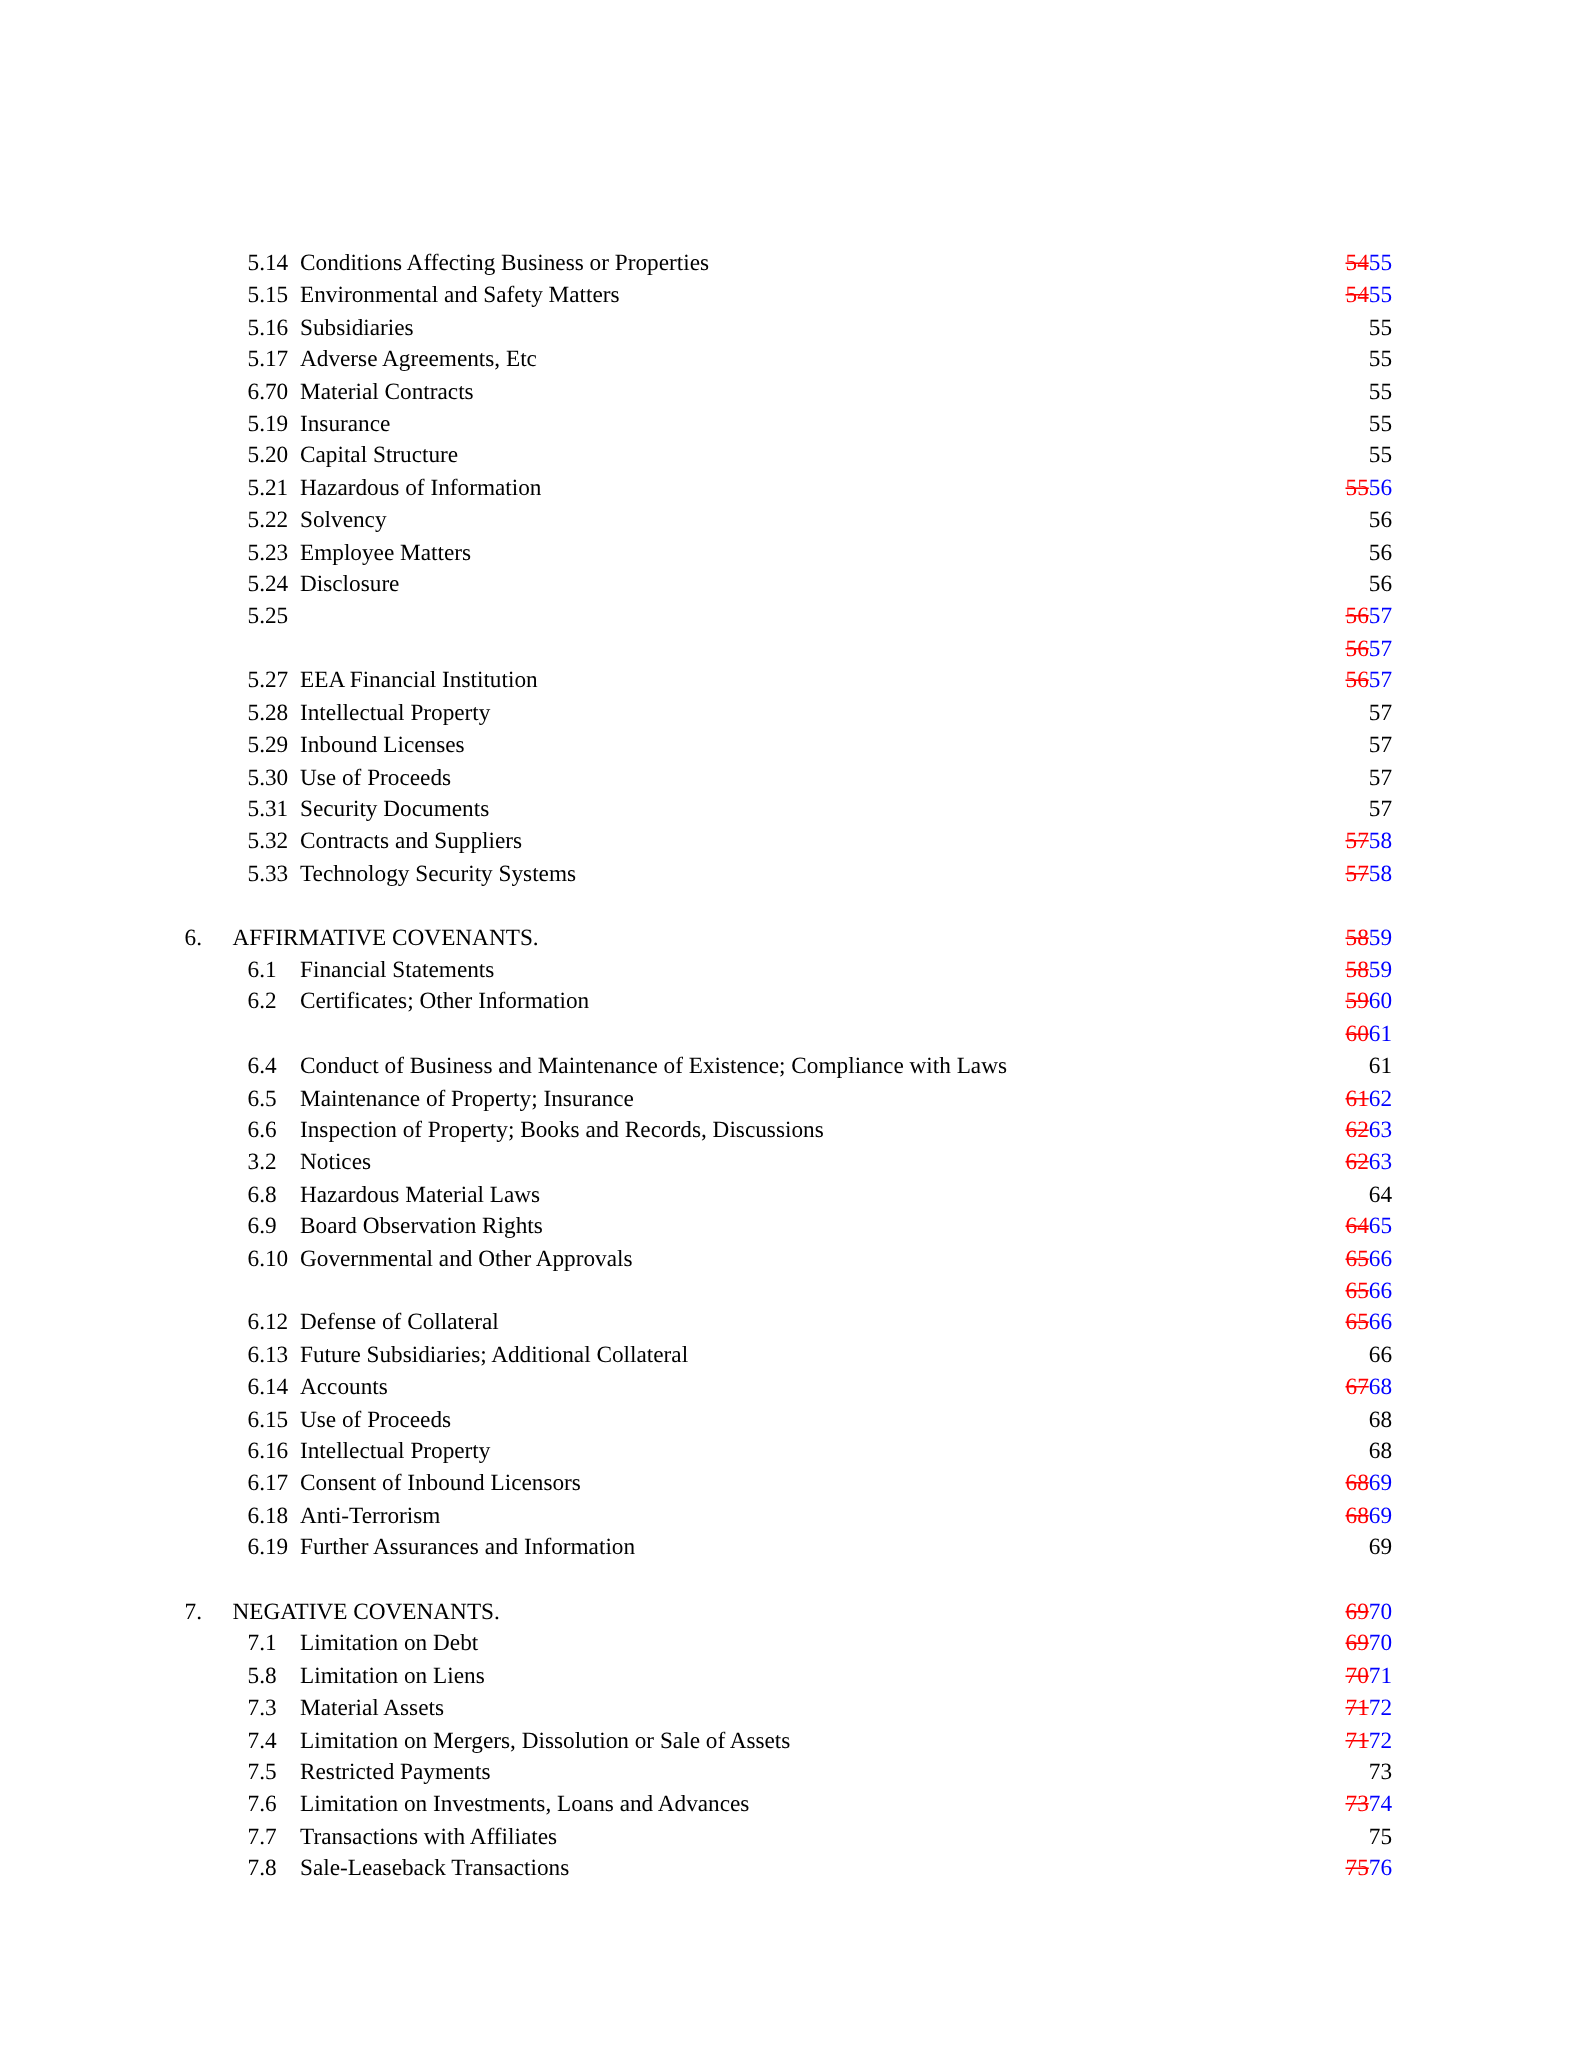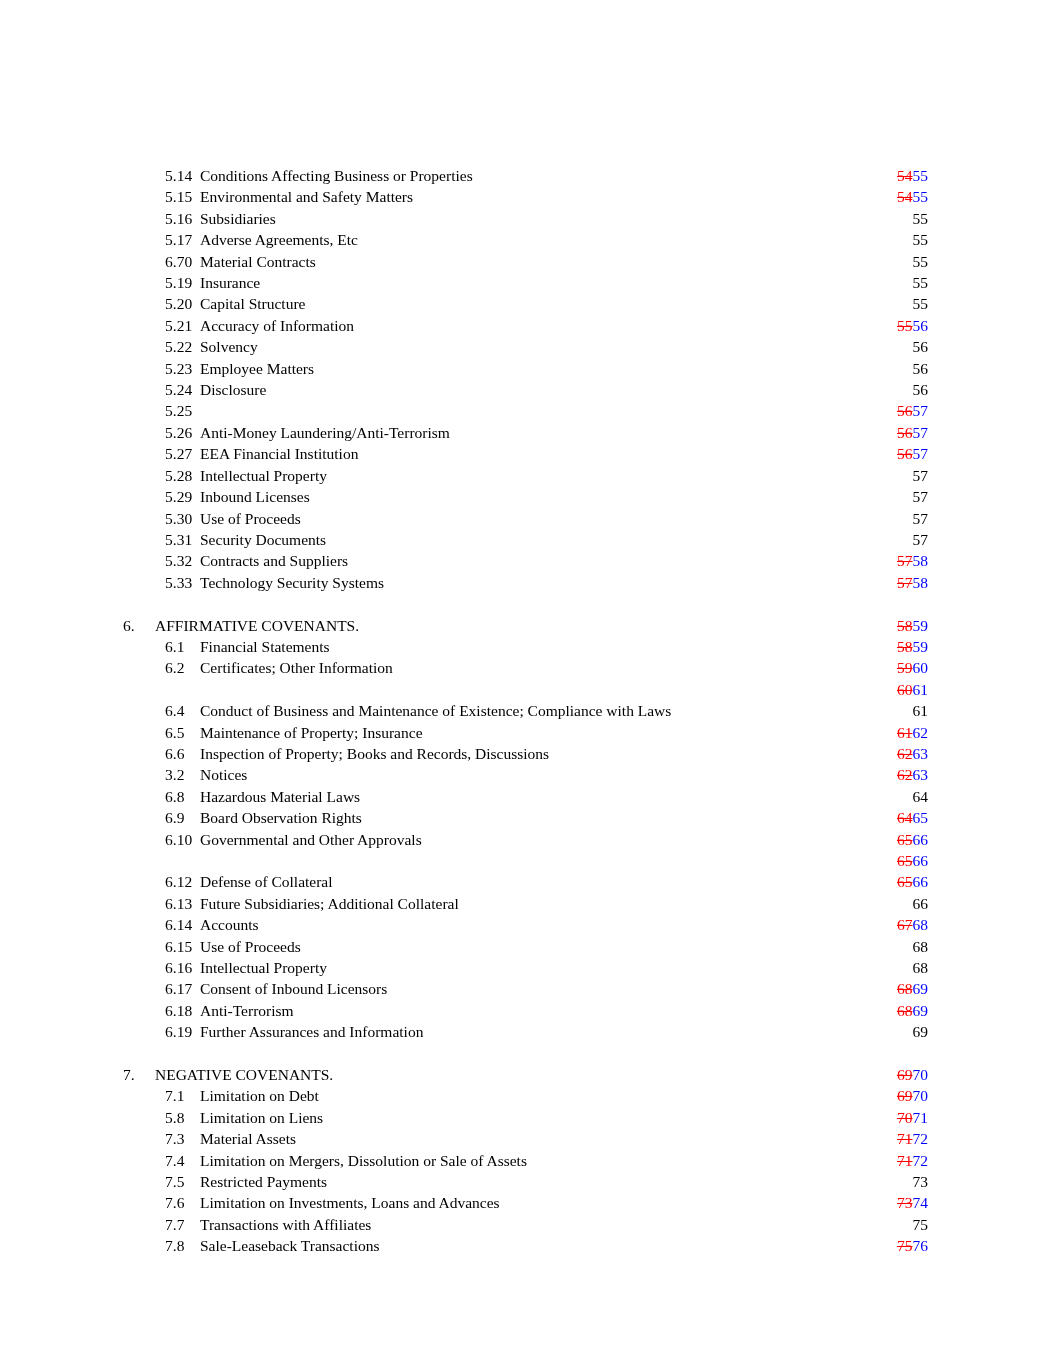--- a/index.html
+++ b/index.html
@@ -81,21 +81,21 @@
       <div class="toc-row sub">
     <span class="left">
       <span class="num">5.20</span>
       <span class="title">Capital Structure</span>
     </span>
     <span class="page-num">55</span>
   </div>
       <div class="toc-row sub">
     <span class="left">
       <span class="num">5.21</span>
-      <span class="title">Accuracy of Information</span>
+      <span class="title">Hazardous of Information</span>
     </span>
     <span class="page-num"><span class="page-old">55</span><span class="page-new">56</span></span>
   </div>
       <div class="toc-row sub">
     <span class="left">
       <span class="num">5.22</span>
       <span class="title">Solvency</span>
     </span>
     <span class="page-num">56</span>
   </div>
@@ -113,24 +113,20 @@
     </span>
     <span class="page-num">56</span>
   </div>
       <div class="toc-row sub">
     <span class="left">
       <span class="num">5.25</span>
     </span>
     <span class="page-num"><span class="page-old">56</span><span class="page-new">57</span></span>
   </div>
       <div class="toc-row sub">
-    <span class="left">
-      <span class="num">5.26</span>
-      <span class="title">Anti-Money Laundering/Anti-Terrorism</span>
-    </span>
     <span class="page-num"><span class="page-old">56</span><span class="page-new">57</span></span>
   </div>
       <div class="toc-row sub">
     <span class="left">
       <span class="num">5.27</span>
       <span class="title">EEA Financial Institution</span>
     </span>
     <span class="page-num"><span class="page-old">56</span><span class="page-new">57</span></span>
   </div>
       <div class="toc-row sub">

